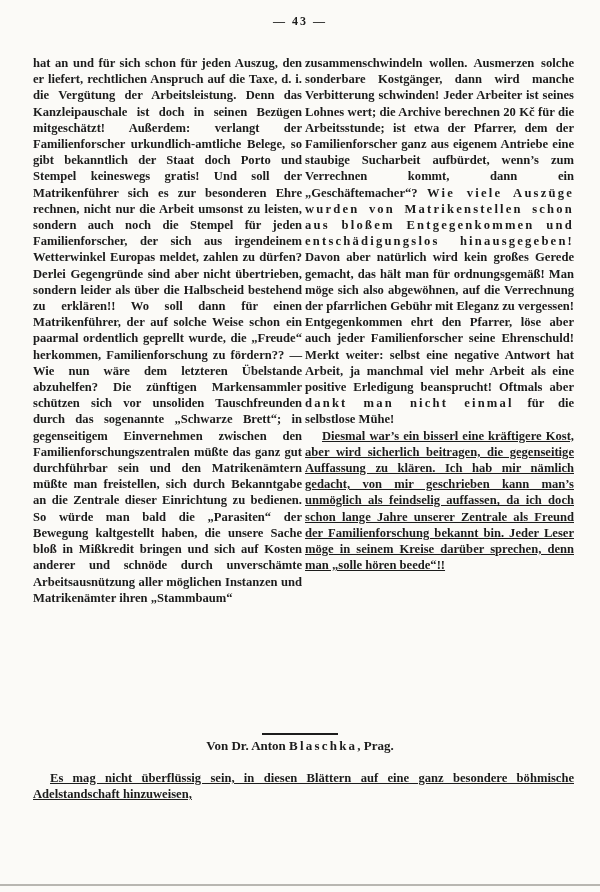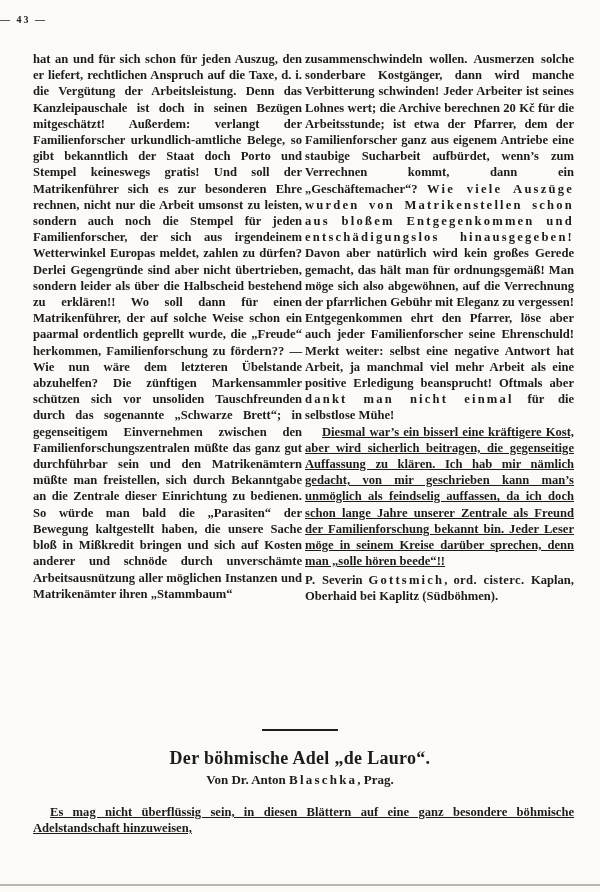--- a/index.html
+++ b/index.html
@@ -11,22 +11,23 @@
   .page {
     position: relative;
     width: 600px;
     height: 892px;
     margin: 0;
     background: var(--paper, #fbfaf7);
     color: var(--ink, #1c1c1c);
     overflow: hidden;
   }
   .page-number {
+    text-align: center;
     padding-top: 14px;
-    font-size: 10px;
+    font-size: 12px;
     font-weight: bold;
     letter-spacing: 2px;
   }
   .cols {
     display: flex;
     gap: 3px;
     padding: 0 26px 0 33px;
     margin-top: 26px;
     height: 658px;
     overflow: hidden;
@@ -87,27 +88,25 @@
 
   <div class="page-number">— 43 —</div>
 
   <div class="cols">
     <div class="col">
         <p class="body-para"><span class="run-normal">hat an und für sich schon für jeden Auszug, den er liefert, rechtlichen Anspruch auf die Taxe, d. i. die Vergütung der Arbeitsleistung. Denn das Kanzleipauschale ist doch in seinen Bezügen mitgeschätzt! Außerdem: verlangt der Familienforscher urkundlich-amtliche Belege, so gibt bekanntlich der Staat doch Porto und Stempel keineswegs gratis! Und soll der Matrikenführer sich es zur besonderen Ehre rechnen, nicht nur die Arbeit umsonst zu leisten, sondern auch noch die Stempel für jeden Familienforscher, der sich aus irgendeinem Wetterwinkel Europas meldet, zahlen zu dürfen? Derlei Gegengründe sind aber nicht übertrieben, sondern leider als über die Halbscheid bestehend zu erklären!! Wo soll dann für einen Matrikenführer, der auf solche Weise schon ein paarmal ordentlich geprellt wurde, die „Freude“ herkommen, Familienforschung zu fördern?? — Wie nun wäre dem letzteren Übelstande abzuhelfen? Die zünftigen Markensammler schützen sich vor unsoliden Tauschfreunden durch das sogenannte „Schwarze Brett“; in gegenseitigem Einvernehmen zwischen den Familienforschungszentralen müßte das ganz gut durchführbar sein und den Matrikenämtern müßte man freistellen, sich durch Bekanntgabe an die Zentrale dieser Einrichtung zu bedienen. So würde man bald die „Parasiten“ der Bewegung kaltgestellt haben, die unsere Sache bloß in Mißkredit bringen und sich auf Kosten anderer und schnöde durch unverschämte Arbeitsausnützung aller möglichen Instanzen und Matrikenämter ihren „Stammbaum“</span></p>
       </div>
     <div class="col">
         <p class="body-para"><span class="run-normal">zusammenschwindeln wollen. Ausmerzen solche sonderbare Kostgänger, dann wird manche Verbitterung schwinden! Jeder Arbeiter ist seines Lohnes wert; die Archive berechnen 20 Kč für die Arbeitsstunde; ist etwa der Pfarrer, dem der Familienforscher ganz aus eigenem Antriebe eine staubige Sucharbeit aufbürdet, wenn’s zum Verrechnen kommt, dann ein „Geschäftemacher“? </span><span class="run-spaced">Wie viele Auszüge wurden von Matrikenstellen schon aus bloßem Entgegenkommen und entschädigungslos hinausgegeben!</span><span class="run-normal"> Davon aber natürlich wird kein großes Gerede gemacht, das hält man für ordnungsgemäß! Man möge sich also abgewöhnen, auf die Verrechnung der pfarrlichen Gebühr mit Eleganz zu vergessen! Entgegenkommen ehrt den Pfarrer, löse aber auch jeder Familienforscher seine Ehrenschuld! Merkt weiter: selbst eine negative Antwort hat Arbeit, ja manchmal viel mehr Arbeit als eine positive Erledigung beansprucht! Oftmals aber </span><span class="run-spaced">dankt man nicht einmal</span><span class="run-normal"> für die selbstlose Mühe!</span></p>
         <p class="body-para indent"><span class="run-normal">Diesmal war’s ein bisserl eine kräftigere Kost, aber wird sicherlich beitragen, die gegenseitige Auffassung zu klären. Ich hab mir nämlich gedacht, von mir geschrieben kann man’s unmöglich als feindselig auffassen, da ich doch schon lange Jahre unserer Zentrale als Freund der Familienforschung bekannt bin. Jeder Leser möge in seinem Kreise darüber sprechen, denn man „solle hören beede“!!</span></p>
-        <p class="body-para signature"><span class="run-antiqua">P. </span><span class="run-normal">Severin </span><span class="run-bold-spaced">Gottsmich</span><span class="run-normal">, </span><span class="run-antiqua">ord. cisterc. </span><span class="run-normal">Kaplan, Oberhaid bei Kaplitz (Südböhmen).</span></p>
       </div>
   </div>
 
   <div class="divider"></div>
 
-  <div class="title2">Der böhmische Adel „de Lauro“.</div>
 
   <div class="byline">
     <span>Von Dr. Anton </span><span class="name">Blaschka</span><span>, Prag.</span>
   </div>
 
   <div class="cols2">
     <div class="col">
         <p class="body-para indent"><span class="run-normal">Es mag nicht überflüssig sein, in diesen Blättern auf eine ganz besondere böhmische Adelstandschaft hinzuweisen,</span></p>
       </div>
   </div>

